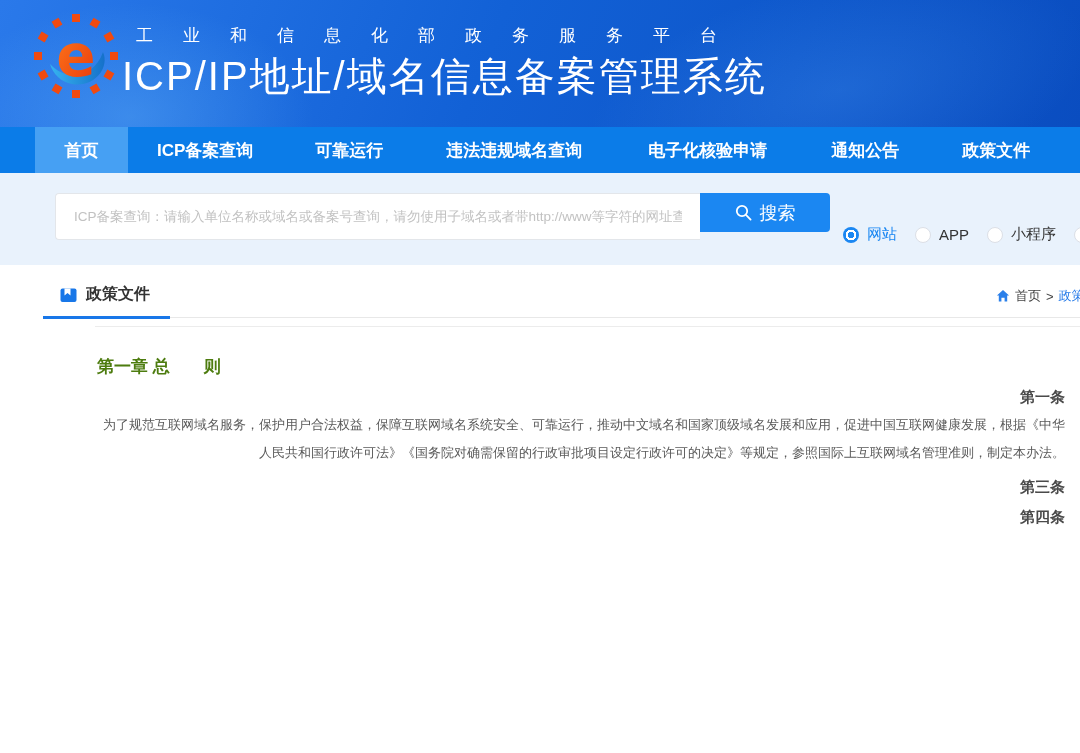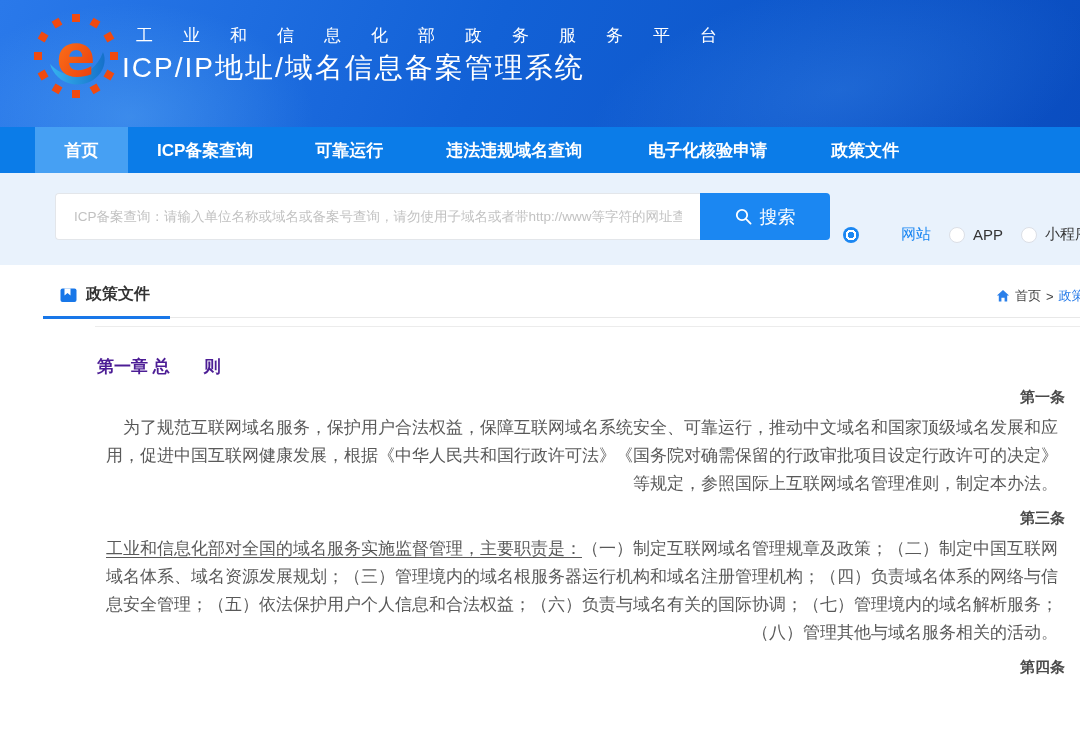--- a/index.html
+++ b/index.html
@@ -25,21 +25,21 @@
     background:radial-gradient(ellipse at center, rgba(90,170,255,.22) 0%, rgba(90,170,255,0) 60%);
     transform:rotate(-12deg);
   }
   .logo { position:absolute; left:34px; top:8px; width:84px; height:90px; z-index:2; }
   .platform-name {
     position:absolute; left:136px; top:24px; z-index:2;
     color:#fff; font-size:17px; letter-spacing:30px; white-space:nowrap; font-weight:500;
   }
   .system-title {
     position:absolute; left:122px; top:49px; margin:0; z-index:2;
-    color:#fff; font-size:28px; font-weight:500; letter-spacing:2px; white-space:nowrap;
+    color:#fff; font-size:40px; font-weight:500; letter-spacing:2px; white-space:nowrap;
   }
 
   
   .main-nav { display:flex; height:46px; background:#0b7ce8; padding-left:35px; }
   .nav-item {
     display:flex; align-items:center; justify-content:center;
     color:#fff; font-size:17px; font-weight:bold; text-decoration:none;
     padding:0 14px; white-space:nowrap; cursor:pointer;
   }
   .nav-item.active { width:93px; padding:0; background:#46a0f3; }
@@ -52,63 +52,63 @@
 
   
   .search-section { position:relative; height:92px; background:#e9f2fc; }
   .search-input {
     position:absolute; left:55px; top:20px; width:645px; height:47px;
     border:1px solid #e3e6ea; border-right:none; border-radius:4px 0 0 4px;
     padding:0 18px; font-size:13.5px; color:#333; outline:none; background:#fff;
   }
   .search-input::placeholder { color:#c2c2c2; }
   .search-button {
-    position:absolute; left:700px; top:20px; width:130px; height:47px;
+    position:absolute; left:700px; top:20px; width:130px; height:39px;
     background:#1b87f2; color:#fff; border:none; border-radius:0 4px 4px 0;
     font-size:18px; display:flex; align-items:center; justify-content:center; gap:8px;
     cursor:pointer; font-family:inherit;
   }
   .radio-group {
     position:absolute; left:843px; top:52px; display:flex; align-items:center; gap:18px;
     white-space:nowrap;
   }
   .radio-option { display:flex; align-items:center; gap:8px; font-size:15px; color:#333; cursor:pointer; }
   .radio-dot {
     width:16px; height:16px; border-radius:50%;
     background:#fff; border:1px solid #dcdfe6; flex:none;
   }
   .radio-option.selected .radio-dot {
     border:none;
     background:radial-gradient(circle,#1b87f2 0 3.2px,#fff 3.2px 5.4px,#1b87f2 5.4px 8px);
   }
-  .radio-option.selected .radio-label { color:#1b87f2;margin-left:34px; }
+  .radio-option.selected .radio-label { color:#1b87f2; }
 
   
   .content { position:relative; background:#fff; }
   .section-head { position:relative; margin-top:13px; height:40px; }
   .section-head .grayline { position:absolute; left:43px; bottom:0; width:1137px; height:1px; background:#e8e8e8; }
   .section-head .bluebar { position:absolute; left:43px; bottom:-1px; width:127px; height:3px; background:#1877e8; z-index:1; }
   .section-tab {
     position:absolute; left:60px; top:6px; display:flex; align-items:center; gap:9px;
     font-size:16px; font-weight:bold; color:#333;
   }
   .breadcrumb {
     position:absolute; left:996px; top:9px; display:flex; align-items:center; gap:5px;
     font-size:13px; color:#444; white-space:nowrap;
   }
   .breadcrumb .crumb-current { color:#2379e8; }
 
   .doc-title { width:968px; margin:14px 0 0 97px; text-align:center; font-size:15px; font-weight:bold; color:#333; }
   .doc-divider { margin:8px 0 0 95px; width:1085px; height:1px; background:#ececec; }
 
-  .chapter-title { margin:30px 0 0 97px; font-size:17px; font-weight:bold; color:#4c1d95; line-height:20px; }
+  .chapter-title { margin:30px 0 0 97px; font-size:17px; font-weight:bold; color:#4d7c0f; line-height:20px; }
 
   .article { margin:10px 0 0 97px; width:968px;text-align:right; }
   .article-label { font-size:15px; line-height:20px; color:#4a4a4a; font-weight:bold; margin:0 0 4px 0; }
-  .article p { margin:7px; font-size:17px; line-height:28px; color:#595959; }
+  .article p { margin:0; font-size:13px; line-height:28px; color:#595959; }
   .article .underlined { text-decoration:underline; text-underline-offset:3px; }
 </style>
 </head>
 <body>
 
 <div class="page">
 
   <header class="site-header">
     <div class="logo">
       <svg width="84" height="90" viewBox="0 0 84 90" xmlns="http://www.w3.org/2000/svg">
@@ -143,20 +143,21 @@
     <div class="platform-name">工业和信息化部政务服务平台</div>
     <h1 class="system-title">ICP/IP地址/域名信息备案管理系统</h1>
   </header>
 
   <nav class="main-nav">
     <a class="nav-item active">首页</a>
     <a class="nav-item">ICP备案查询</a>
     <a class="nav-item">可靠运行</a>
     <a class="nav-item">违法违规域名查询</a>
     <a class="nav-item">电子化核验申请</a>
+    <a class="nav-item">通知公告</a>
     <a class="nav-item">政策文件</a>
   </nav>
 
   <section class="search-section">
     <input class="search-input" type="text" placeholder="ICP备案查询：请输入单位名称或域名或备案号查询，请勿使用子域名或者带http://www等字符的网址查询" style="">
     <button class="search-button">
       <span style="display:flex">
         <svg width="17" height="17" viewBox="0 0 17 17">
             <circle cx="7" cy="7" r="5.2" fill="none" stroke="#fff" stroke-width="1.8"></circle>
             <line x1="11.2" y1="11.2" x2="15.6" y2="15.6" stroke="#fff" stroke-width="1.8" stroke-linecap="round"></line>
@@ -214,21 +215,20 @@
     <h2 class="chapter-title" style="font-size:17px">第一章 总　　则</h2>
 
     <div class="article">
       <div class="article-label">第一条</div>
       <p><span>为了规范互联网域名服务，保护用户合法权益，保障互联网域名系统安全、可靠运行，推动中文域名和国家顶级域名发展和应用，促进中国互联网健康发展，根据《中华人民共和国行政许可法》《国务院对确需保留的行政审批项目设定行政许可的决定》等规定，参照国际上互联网域名管理准则，制定本办法。</span></p>
     </div>
 
 
     <div class="article">
       <div class="article-label">第三条</div>
-      <p><span class="underlined">工业和信息化部对全国的域名服务实施监督管理，主要职责是：</span><span>（一）制定互联网域名管理规章及政策；（二）制定中国互联网域名体系、域名资源发展规划；（三）管理境内的域名根服务器运行机构和域名注册管理机构；（四）负责域名体系的网络与信息安全管理；（五）依法保护用户个人信息和合法权益；（六）负责与域名有关的国际协调；（七）管理境内的域名解析服务；（八）管理其他与域名服务相关的活动。</span></p>
     </div>
 
     <div class="article">
       <div class="article-label">第四条</div>
 
     </div>
   </main>
 
 </div>
 

